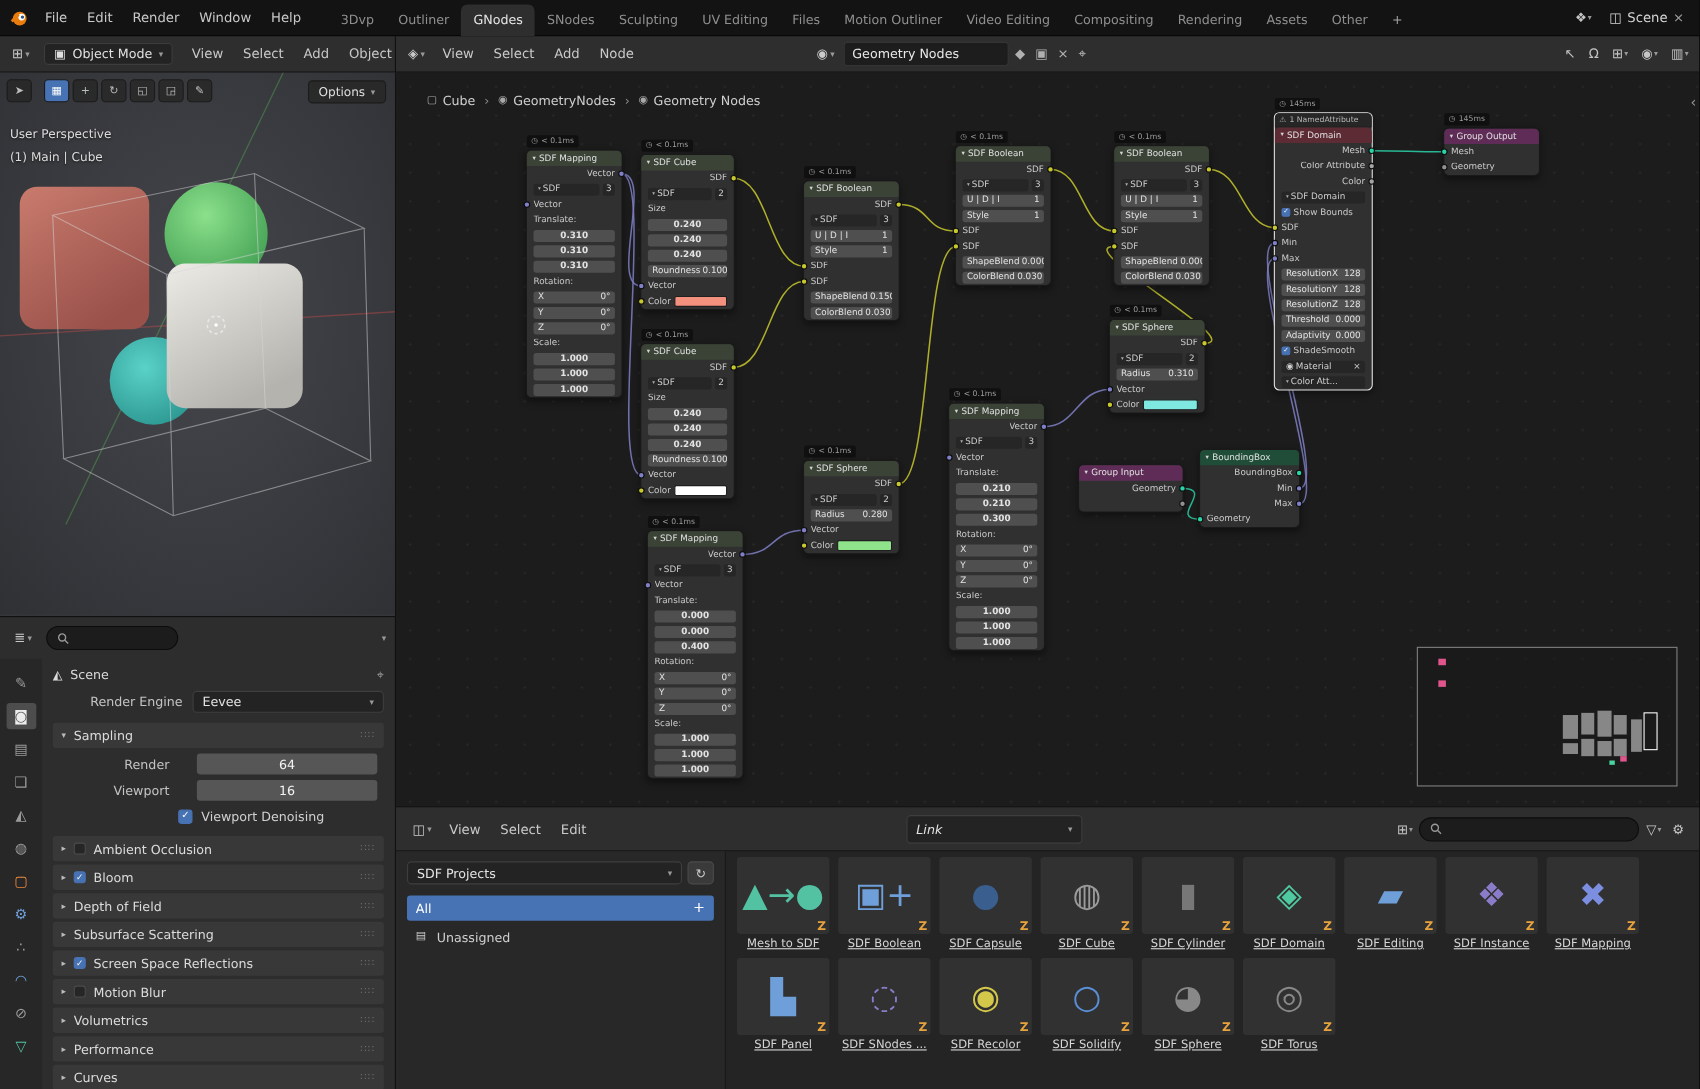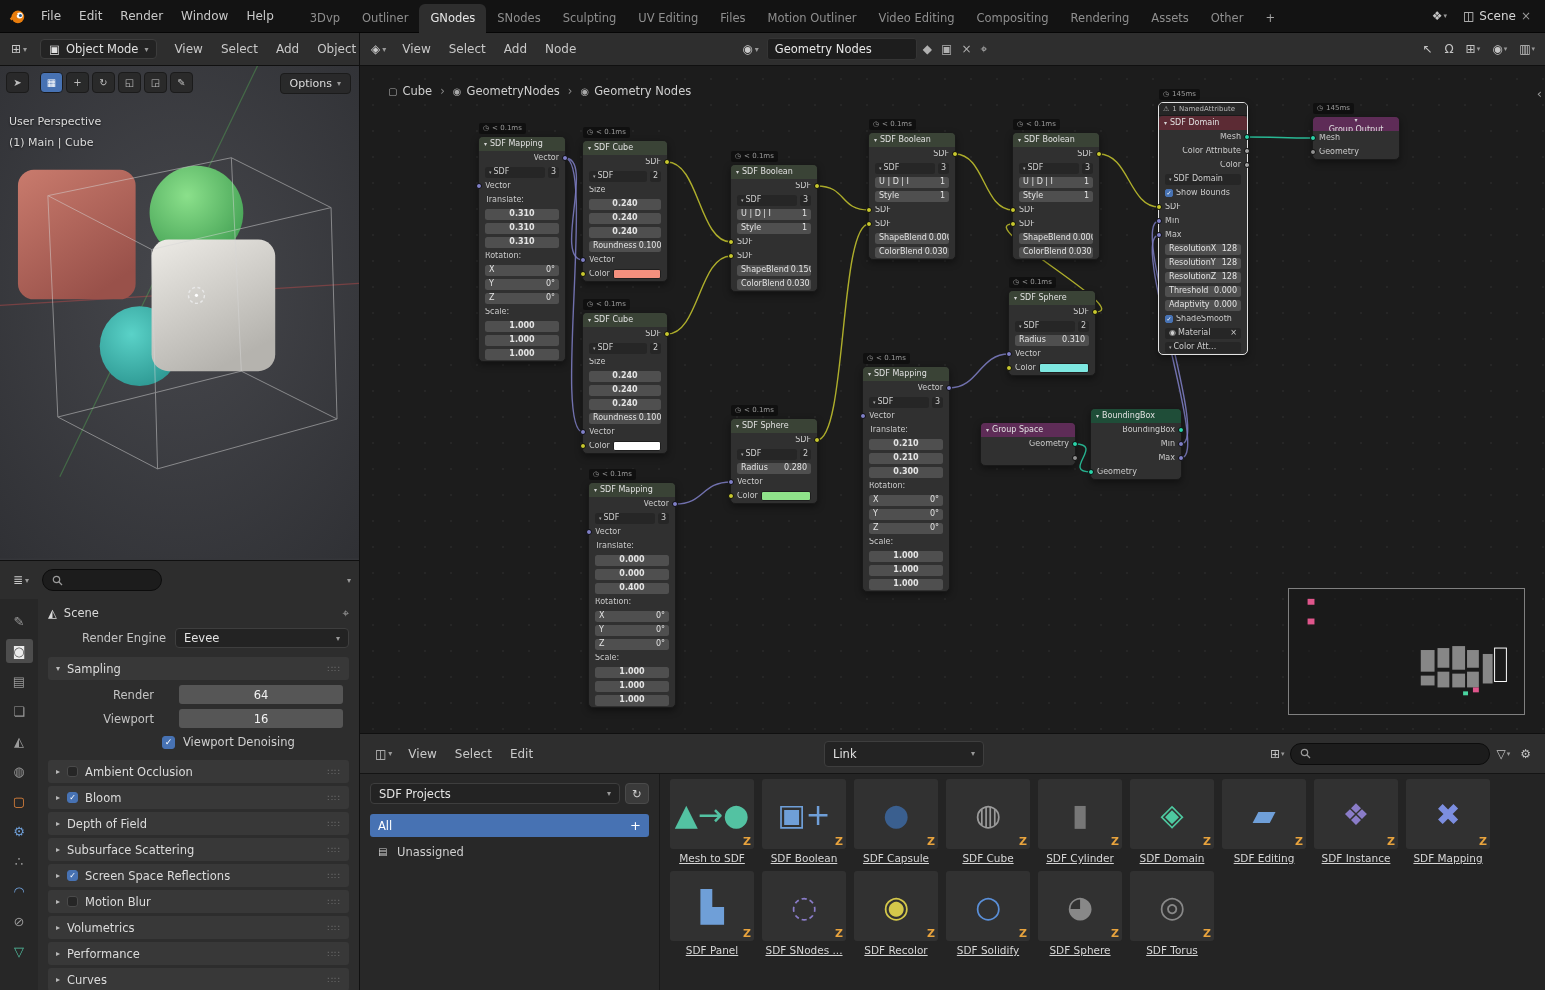--- a/index.html
+++ b/index.html
@@ -93,21 +93,21 @@
 .field-row{display:grid;grid-template-columns:106px 1fr;gap:9px;align-items:center;margin:5px 6px 5px 0;}
 .vfield{height:19px;background:#565656;border-radius:3px;display:flex;align-items:center;justify-content:center;color:#f2f2f2;margin-left:16px;}
 .cbrow{display:flex;gap:8px;align-items:center;margin:7px 0 11px 114px;color:#d0d0d0;}
 .cb{width:13px;height:13px;border-radius:3px;background:#262626;border:1px solid #4a4a4a;display:flex;align-items:center;justify-content:center;font-size:9px;color:#fff;flex:0 0 auto;}
 .cb.on{background:#4772b3;border-color:#4772b3;}
 .cb.sm{width:11px;height:11px;font-size:8px;}
 
 .assets{position:absolute;left:360px;top:733px;width:1185px;height:257px;background:#242424;border-top:1px solid #101010;}
 .ahdr{height:40px;background:#2e2e2e;display:flex;align-items:center;gap:2px;padding:0 10px;border-bottom:1px solid #141414;}
 .aspacer{flex:1;}
-.link-dd{width:160px;height:21px;background:#232323;border:1px solid #3e3e3e;border-radius:4px;display:flex;align-items:center;padding:12px 8px;color:#e3e3e3;font-size:11.5px;}
+.link-dd{width:160px;height:21px;background:#232323;border:1px solid #3e3e3e;border-radius:4px;display:flex;align-items:center;padding:12px 8px;color:#e3e3e3;font-size:11.5px;font-style:italic;}
 .link-dd .caret{margin-left:auto;}
 .sbox.asset-s{width:200px;}
 .acats{position:absolute;left:0;top:40px;bottom:0;width:300px;background:#282828;border-right:1px solid #191919;padding:9px 10px;font-size:11.5px;}
 .lib-row{display:flex;gap:5px;align-items:center;margin-bottom:10px;}
 .lib-dd{flex:1;height:21px;background:#232323;border:1px solid #3e3e3e;border-radius:4px;display:flex;align-items:center;padding:0 8px;color:#e3e3e3;}
 .lib-dd .caret{margin-left:auto;}
 .refresh-btn{width:24px;height:21px;background:#3a3a3a;border:1px solid #4a4a4a;border-radius:4px;display:flex;align-items:center;justify-content:center;color:#ccc;}
 .cat-row{height:23px;display:flex;align-items:center;gap:7px;padding:0 8px;border-radius:3px;margin-top:3px;color:#cfcfcf;}
 .cat-row.sel{background:#4772b3;color:#fff;}
 .cico{width:12px;font-size:10px;color:inherit;}
@@ -861,21 +861,21 @@
           </div>
           <div class="nrow color">
             <span class="sock l" style="background: rgb(200, 200, 46);"></span>
             <span class="lb">Color</span>
             <div class="cswatch" style="background: rgb(126, 232, 225);"></div>
           </div>
         </div>
         <div class="bnode" style="left: 620px; top: 356px; width: 96px;">
           <div class="hd" style="background: rgb(94, 44, 87);">
             <span class="hcaret">▾</span>
-            <span>Group Space</span>
+            <span>Group Input</span>
           </div>
           <div class="nrow out">
             <span class="sock r" style="background: rgb(42, 212, 169);"></span>
             <span class="lb">Geometry</span>
           </div>
           <div class="nrow out">
             <span class="sock r" style="background: rgb(144, 144, 144);"></span>
             <span class="lb"></span>
           </div>
         </div>
@@ -994,21 +994,21 @@
               <span class="ecaret">▾</span>
               <span>Color Att...</span>
             </div>
           </div>
         </div>
         <div class="bnode" style="left: 952px; top: 50px; width: 88px;">
           <div class="ntime">
             <span>◷</span>
             <span>145ms</span>
           </div>
-          <div class="hd" style="background: rgb(94, 44, 87); flex-direction: column;">
+          <div class="hd" style="background: rgb(94, 44, 87);">
             <span class="hcaret">▾</span>
             <span>Group Output</span>
           </div>
           <div class="nrow in">
             <span class="sock l" style="background: rgb(42, 212, 169);"></span>
             <span class="lb">Mesh</span>
           </div>
           <div class="nrow in">
             <span class="sock l" style="background: rgb(144, 144, 144);"></span>
             <span class="lb">Geometry</span>

